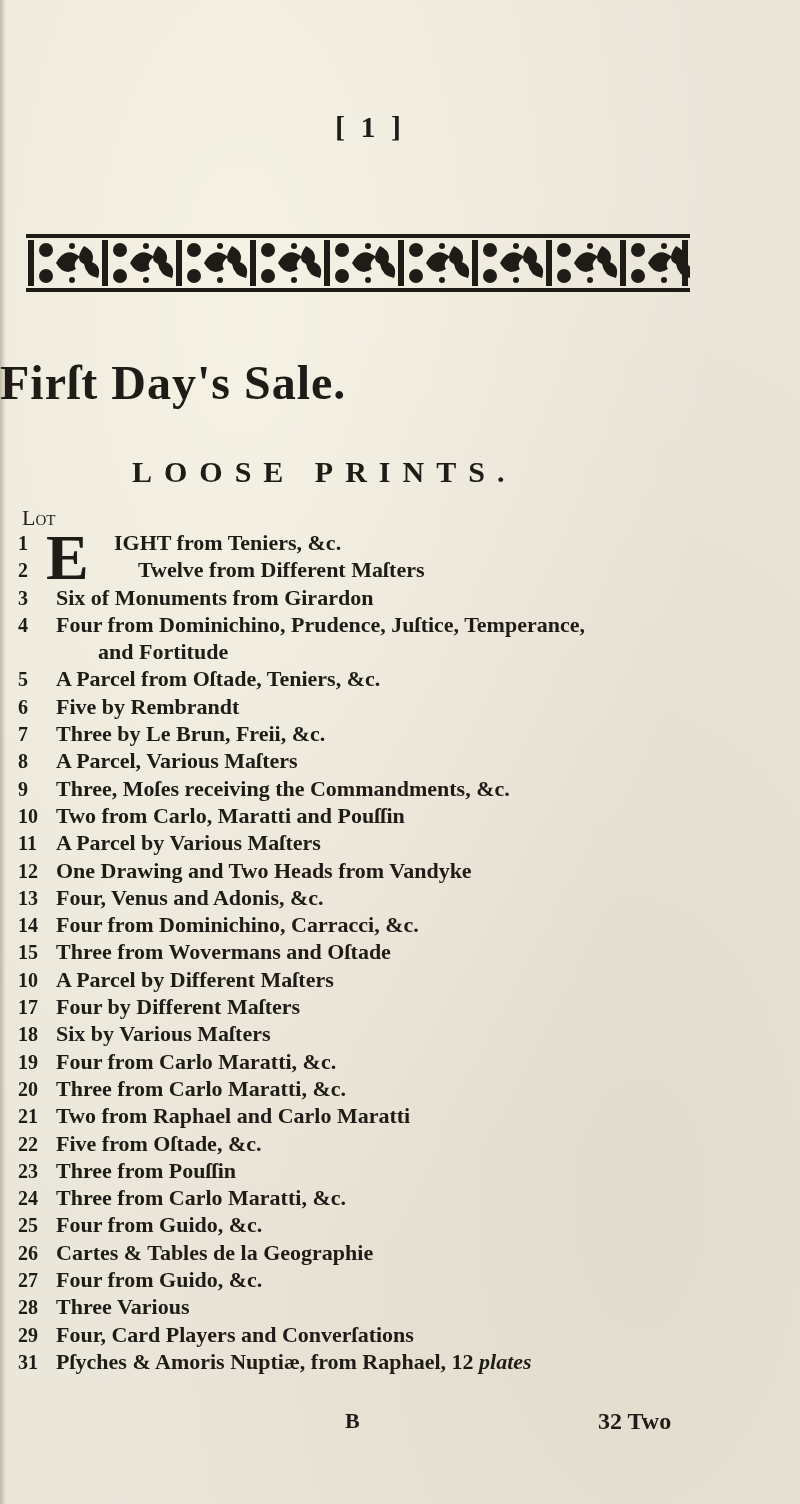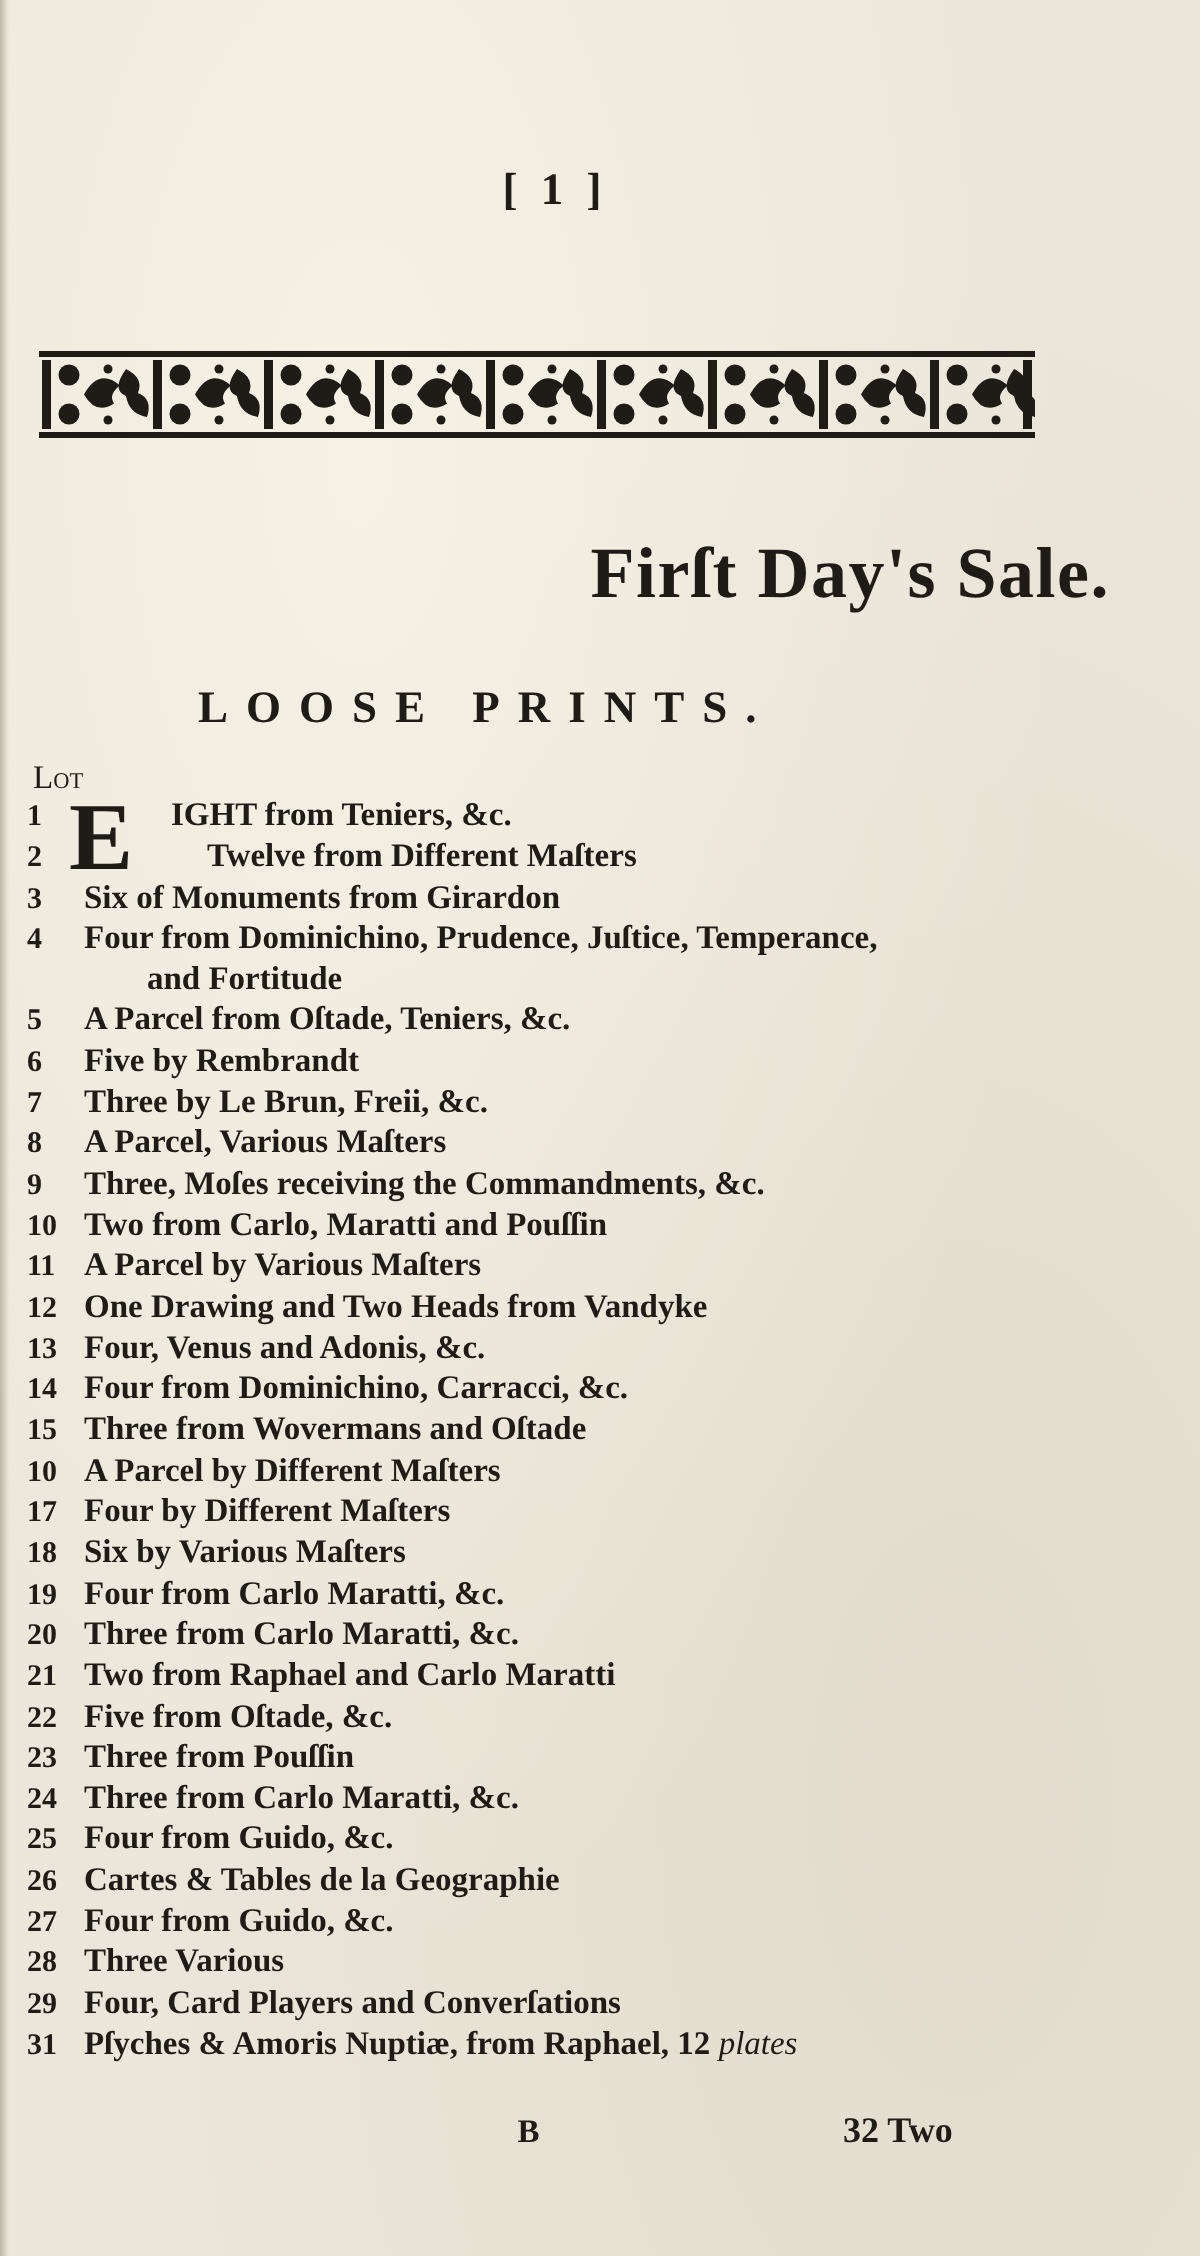--- a/index.html
+++ b/index.html
@@ -8,32 +8,32 @@
     background:#ebe6da;
     background-image: radial-gradient(ellipse at 30% 20%, rgba(255,252,240,0.5), rgba(0,0,0,0) 60%),
                       radial-gradient(ellipse at 80% 80%, rgba(210,200,180,0.35), rgba(0,0,0,0) 60%);
     font-family: "Liberation Serif", "DejaVu Serif", serif;
     color:#1f1b17;
     position:relative;
   }
   .gutter { position:absolute; left:0; top:0; width:6px; height:1504px; background:linear-gradient(to right, #bfb8a8, rgba(0,0,0,0)); }
   .pagenum { position:absolute; left:0; width:740px; top:110px; text-align:center; font-size:30px; font-weight:bold; letter-spacing:4px; }
   .ornament { position:absolute; left:26px; top:232px; width:664px; height:62px; }
-  .title { position:absolute; left:0; width:740px; top:355px; text-align:right; font-size:48px; font-weight:bold; letter-spacing:1px; }
+  .title { position:absolute; left:0; width:740px; top:355px; text-align:left; font-size:48px; font-weight:bold; letter-spacing:1px; }
   .subtitle { position:absolute; left:132px; top:455px; font-size:30px; letter-spacing:12px; font-weight:bold;font-family:Liberation Serif, serif; }
   .lot-head { position:absolute; left:22px; top:505px; font-size:22px; font-variant:small-caps; font-weight:normal; }
   .list { position:absolute; left:18px; top:530px; width:760px; }
   .row { display:flex; align-items:baseline; height:27.3px; font-size:22px; font-weight:bold; white-space:nowrap; }
   .num { width:38px; text-align:left; font-size:20px; }
   .txt { flex:1; }
   .row.cont { padding-left:80px; }
   .dropcap { position:absolute; left:46px; top:528px; font-size:64px; line-height:60px; font-weight:bold; }
   .footer-sig { position:absolute; left:345px; top:1408px; font-size:22px; font-weight:bold; }
-  .footer-catch { position:absolute; left:562px; top:1408px; font-size:24px; font-weight:bold; }
-  .ital { font-style:italic; font-weight:normal; }
+  .footer-catch { position:absolute; left:598px; top:1408px; font-size:24px; font-weight:bold; }
+  .ital { font-style:italic; font-weight:bold; }
 </style>
 </head>
 <body>
 
 <div class="gutter"></div>
 
 <div class="pagenum">[ 1 ]</div>
 
 <svg class="ornament" viewBox="0 0 664 62" xmlns="http://www.w3.org/2000/svg">
   <g fill="#1f1b17">

